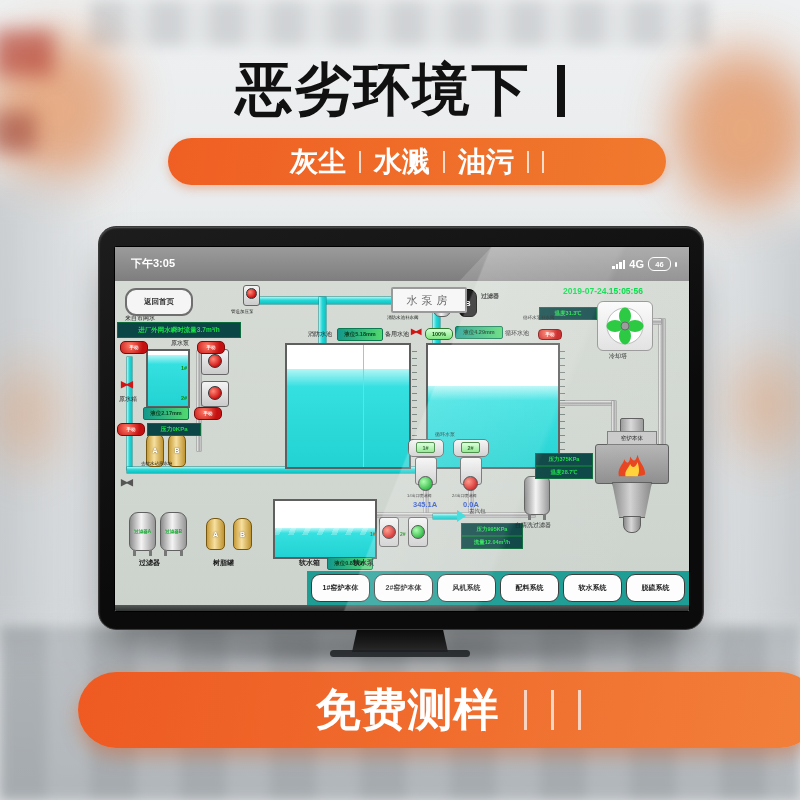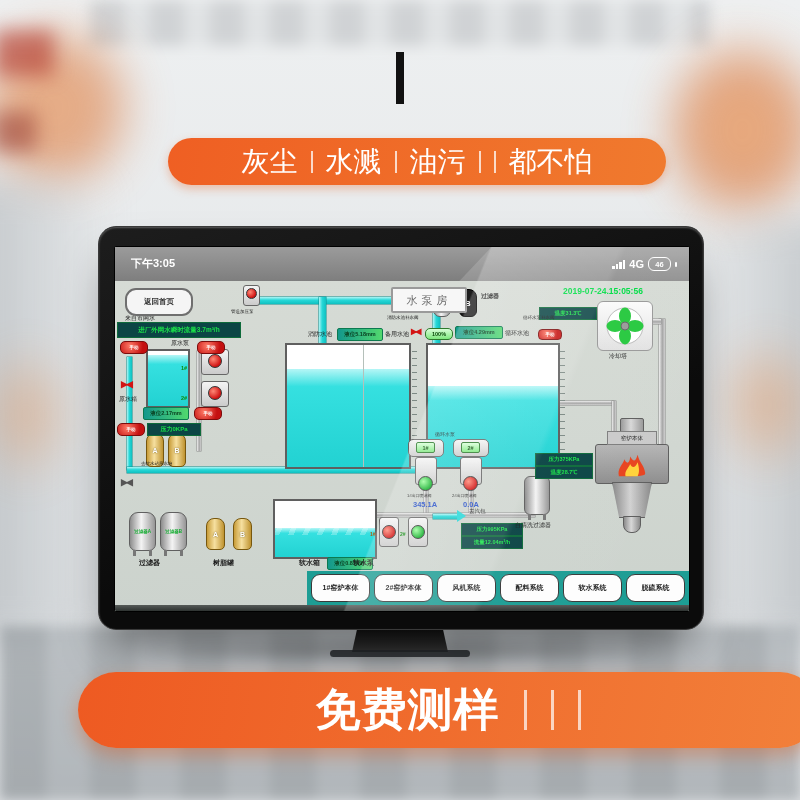--- a/index.html
+++ b/index.html
@@ -29,21 +29,21 @@
      background:repeating-linear-gradient(90deg,#aeb3b6 0 46px,#cdd1d4 46px 90px),
                 linear-gradient(#c7cbce,#b4b9bc);background-blend-mode:multiply;}
   
   .title-row{left:0;top:52px;width:800px;display:flex;align-items:center;justify-content:center;gap:26px;}
   .title-text{font-size:57px;font-weight:900;color:#111;letter-spacing:2px;}
   .title-div{width:8px;height:52px;background:#111;}
   .feature-pill{left:168px;top:138px;width:498px;height:47px;border-radius:26px;
      background:linear-gradient(100deg,#ef5f23,#f07a2e);
      display:flex;align-items:center;justify-content:center;gap:13px;
      box-shadow:0 4px 10px rgba(230,100,40,.35);}
-  .feature-pill span{color:#fff;font-size:28px;font-weight:400;}
+  .feature-pill span{color:#fff;font-size:28px;font-weight:700;}
   .fsep{width:2px;height:22px;background:rgba(255,255,255,.75);}
   
   .shadow-under{left:130px;top:636px;width:540px;height:30px;border-radius:50%;
      background:radial-gradient(ellipse at center,rgba(0,0,0,.30),transparent 70%);filter:blur(6px);}
   .stand{left:352px;top:626px;width:96px;height:26px;background:linear-gradient(#0d0d0d,#343434);
      clip-path:polygon(6% 0,94% 0,100% 100%,0 100%);}
   .stand-base{left:330px;top:650px;width:140px;height:7px;border-radius:4px;background:#23272a;opacity:.85;}
   .tablet{left:98px;top:226px;width:604px;height:402px;border-radius:18px;
      background:linear-gradient(160deg,#1d1d1d,#0b0b0b 60%);
      border:1px solid #3a3a3a;
@@ -139,31 +139,31 @@
 <div class="bgdeco bg-orange-tr"></div>
 <div class="bgdeco bg-red-l"></div>
 <div class="bgdeco bg-red-l2"></div>
 <div class="bgdeco bg-gray-l"></div>
 <div class="bgdeco bg-gray-r"></div>
 <div class="bgdeco bg-orange-r"></div>
 <div class="bgdeco bg-orange-lm"></div>
 <div class="bgdeco bg-bottom"></div>
 
 <div class="abs title-row">
+  <span class="title-text">恶劣环境下</span>
   <span class="title-div"></span>
 </div>
 <div class="abs feature-pill">
   <span>灰尘</span>
     <i class="fsep"></i>
   <span>水溅</span>
     <i class="fsep"></i>
   <span>油污</span>
     <i class="fsep"></i>
     <i class="fsep"></i>
-  <span>都不怕</span>
 </div>
 
 <div class="abs shadow-under"></div>
 <div class="abs stand"></div>
 <div class="abs stand-base"></div>
 <div class="abs tablet">
   <div class="abs screen">
 
     <div class="abs statusbar">
       <div class="abs sb-time">下午3:05</div>

